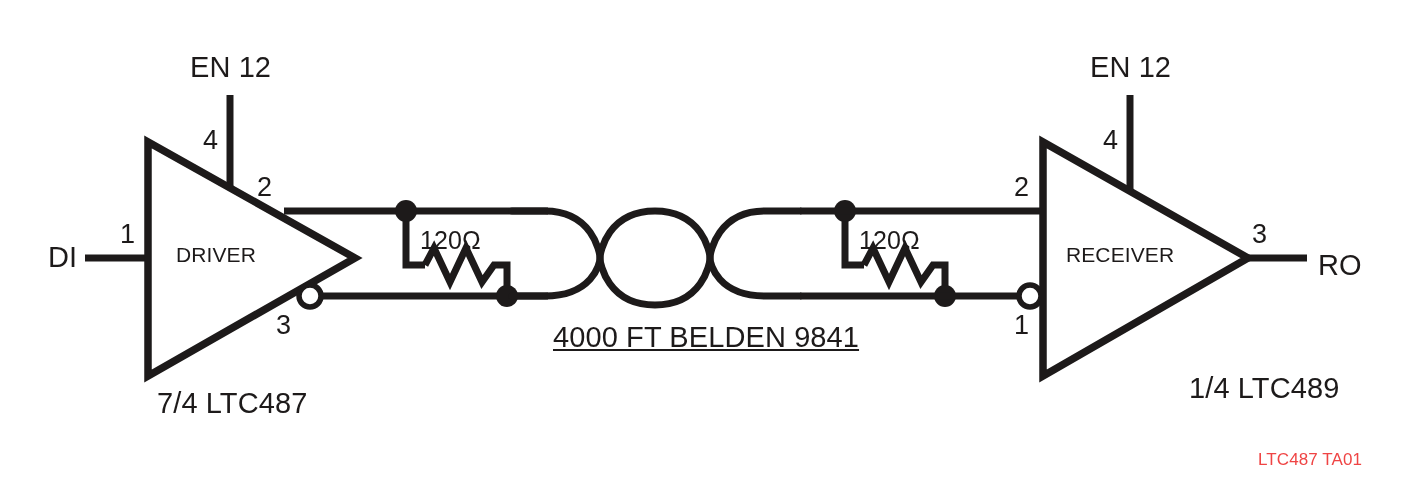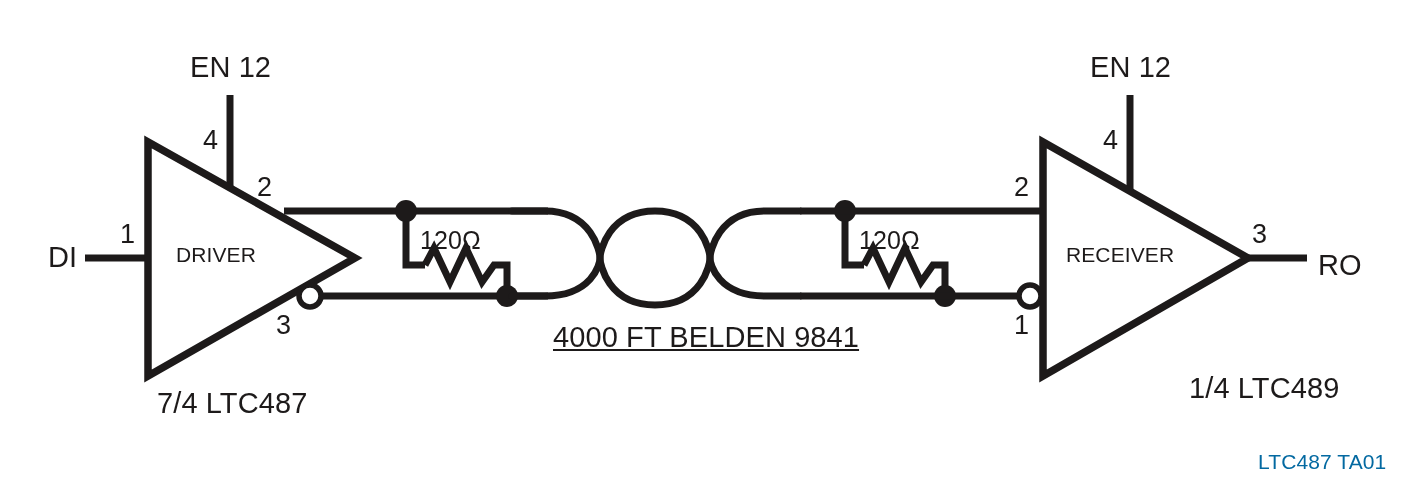--- a/index.html
+++ b/index.html
@@ -78,22 +78,22 @@
     font-size: 29px;
   }
   .lbl-res {
     font-size: 25px;
   }
   .lbl-cable {
     font-size: 29px;
     text-decoration: underline;
   }
   .lbl-code {
-    font-size: 21px;
-    color: #0369a1;
+    font-size: 17px;
+    color: #ef4444;
   }
 </style>
 </head>
 <body>
 
 <div id="stage">
 
   <svg id="schematic" viewBox="0 0 1402 490">
 
     <path class="wire" d="M 85 258 L 151 258"></path>

